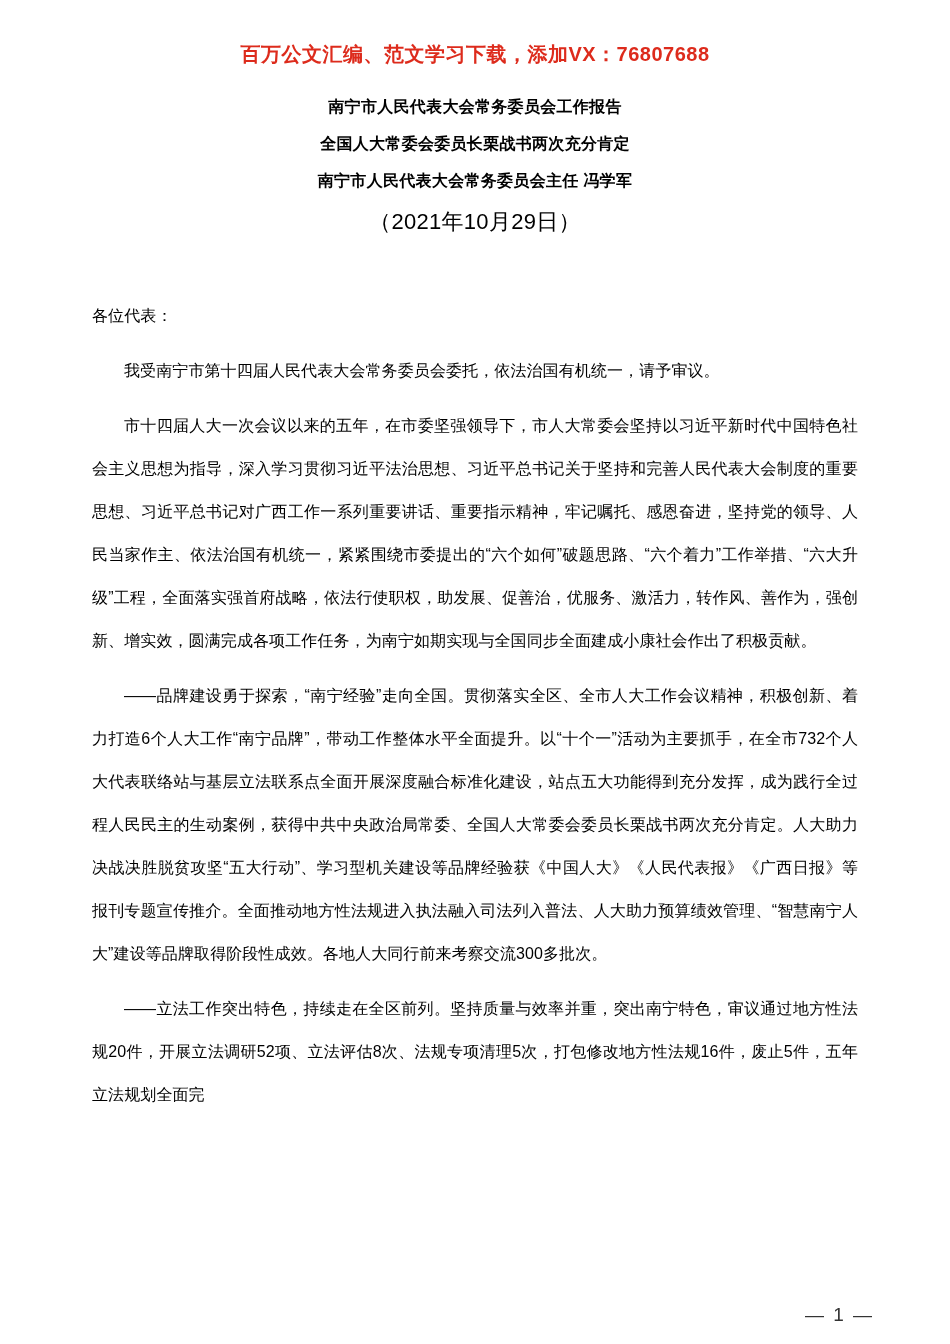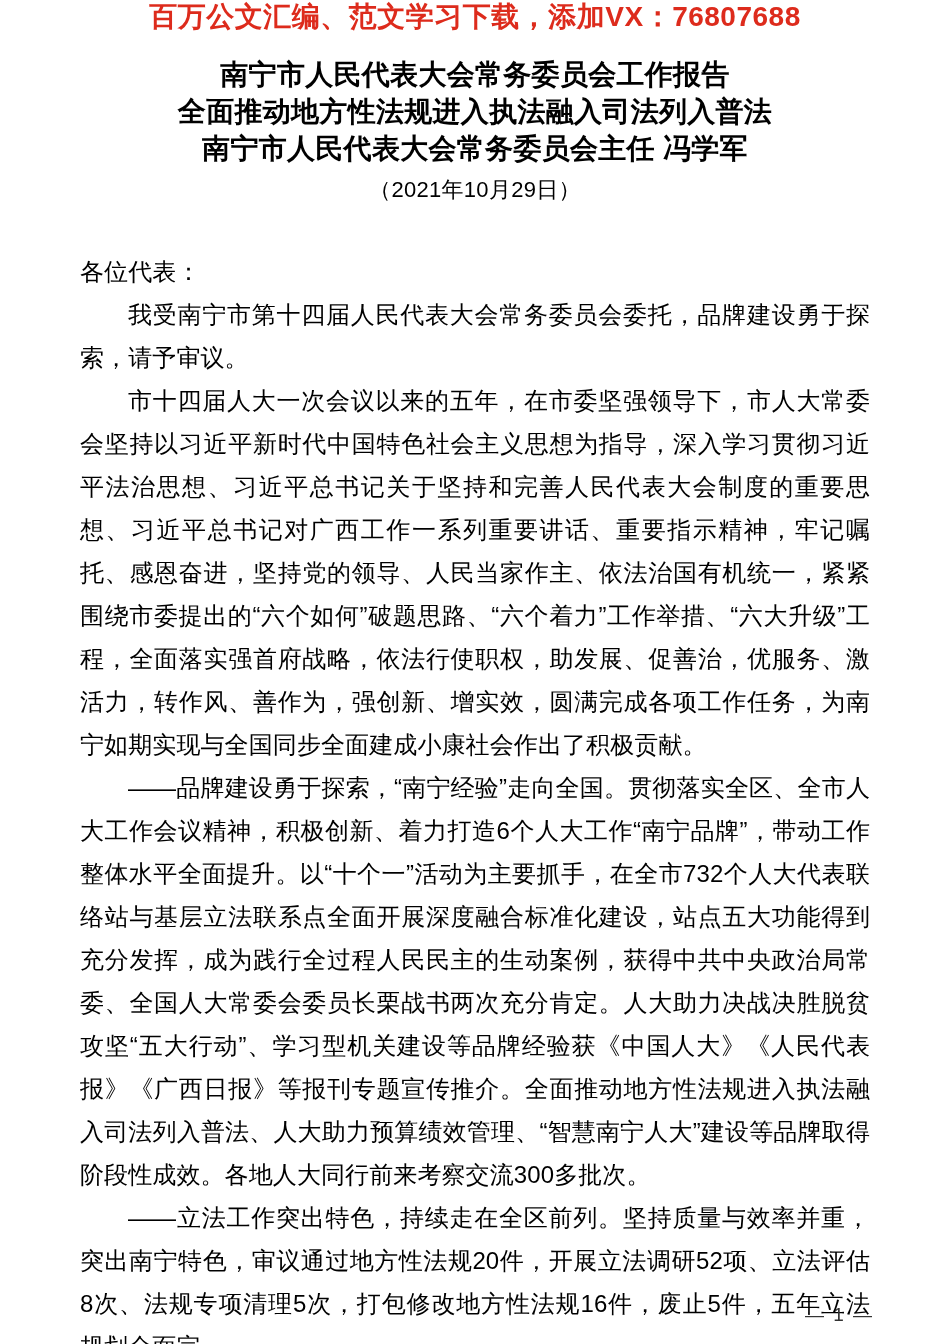--- a/index.html
+++ b/index.html
@@ -22,34 +22,35 @@
     height: 1344px;
     box-sizing: border-box;
     padding: 0;
     background: #ffffff;
   }
 
   
   .promo-banner {
     text-align: center;
     color: #dd2b1c;
-    font-size: 28px;
+    font-size: 20px;
     font-weight: bold;
     letter-spacing: 0.5px;
+    padding-top: 42px;
     line-height: 1.2;
     white-space: nowrap;
   }
 
   
   .title-block {
     text-align: center;
     margin-top: 22px;
   }
   .title-line {
-    font-size: 28px;
+    font-size: 16px;
     font-weight: bold;
     line-height: 37px;
     letter-spacing: 0.3px;
     white-space: nowrap;
   }
   .title-date {
     font-size: 22px;
     font-weight: normal;
     line-height: 37px;
     letter-spacing: 0.3px;
@@ -57,25 +58,25 @@
     white-space: nowrap;
   }
 
   
   .body-area {
     margin: 0 auto;
     width: 790px;
     padding-top: 42px;
   }
   .para {
-    font-size: 24px;
+    font-size: 16px;
     line-height: 43px;
     text-align: justify;
     text-justify: inter-ideograph;
-    margin: 0;
+    margin: 12px;
     letter-spacing: 0.1px;
     word-break: break-all;
   }
   .para.salutation {
     text-indent: 0;
   }
   .para.indent {
     text-indent: 2em;
   }
 
@@ -94,30 +95,30 @@
 </style>
 </head>
 <body>
 
 <div class="page">
 
   <div class="promo-banner" style="color: rgb(221, 43, 28);">百万公文汇编、范文学习下载，添加VX：76807688</div>
 
   <div class="title-block">
     <div class="title-line">南宁市人民代表大会常务委员会工作报告</div>
-    <div class="title-line">全面推动地方性法规进入执法融入司法列入普法</div>
+    <div class="title-line">全国人大常委会委员长栗战书两次充分肯定</div>
     <div class="title-line">南宁市人民代表大会常务委员会主任  冯学军</div>
     <div class="title-date">（2021年10月29日）</div>
   </div>
 
   <div class="body-area">
 
     <p class="para salutation">各位代表：</p>
 
-    <p class="para indent">我受南宁市第十四届人民代表大会常务委员会委托，品牌建设勇于探索，请予审议。</p>
+    <p class="para indent">我受南宁市第十四届人民代表大会常务委员会委托，依法治国有机统一，请予审议。</p>
 
 
     <p class="para indent">市十四届人大一次会议以来的五年，在市委坚强领导下，市人大常委会坚持以习近平新时代中国特色社会主义思想为指导，深入学习贯彻习近平法治思想、习近平总书记关于坚持和完善人民代表大会制度的重要思想、习近平总书记对广西工作一系列重要讲话、重要指示精神，牢记嘱托、感恩奋进，坚持党的领导、人民当家作主、依法治国有机统一，紧紧围绕市委提出的“六个如何”破题思路、“六个着力”工作举措、“六大升级”工程，全面落实强首府战略，依法行使职权，助发展、促善治，优服务、激活力，转作风、善作为，强创新、增实效，圆满完成各项工作任务，为南宁如期实现与全国同步全面建成小康社会作出了积极贡献。</p>
 
     <p class="para indent">——品牌建设勇于探索，“南宁经验”走向全国。贯彻落实全区、全市人大工作会议精神，积极创新、着力打造6个人大工作“南宁品牌”，带动工作整体水平全面提升。以“十个一”活动为主要抓手，在全市732个人大代表联络站与基层立法联系点全面开展深度融合标准化建设，站点五大功能得到充分发挥，成为践行全过程人民民主的生动案例，获得中共中央政治局常委、全国人大常委会委员长栗战书两次充分肯定。人大助力决战决胜脱贫攻坚“五大行动”、学习型机关建设等品牌经验获《中国人大》《人民代表报》《广西日报》等报刊专题宣传推介。全面推动地方性法规进入执法融入司法列入普法、人大助力预算绩效管理、“智慧南宁人大”建设等品牌取得阶段性成效。各地人大同行前来考察交流300多批次。</p>
 
     <p class="para indent">——立法工作突出特色，持续走在全区前列。坚持质量与效率并重，突出南宁特色，审议通过地方性法规20件，开展立法调研52项、立法评估8次、法规专项清理5次，打包修改地方性法规16件，废止5件，五年立法规划全面完</p>
 
   </div>
 

